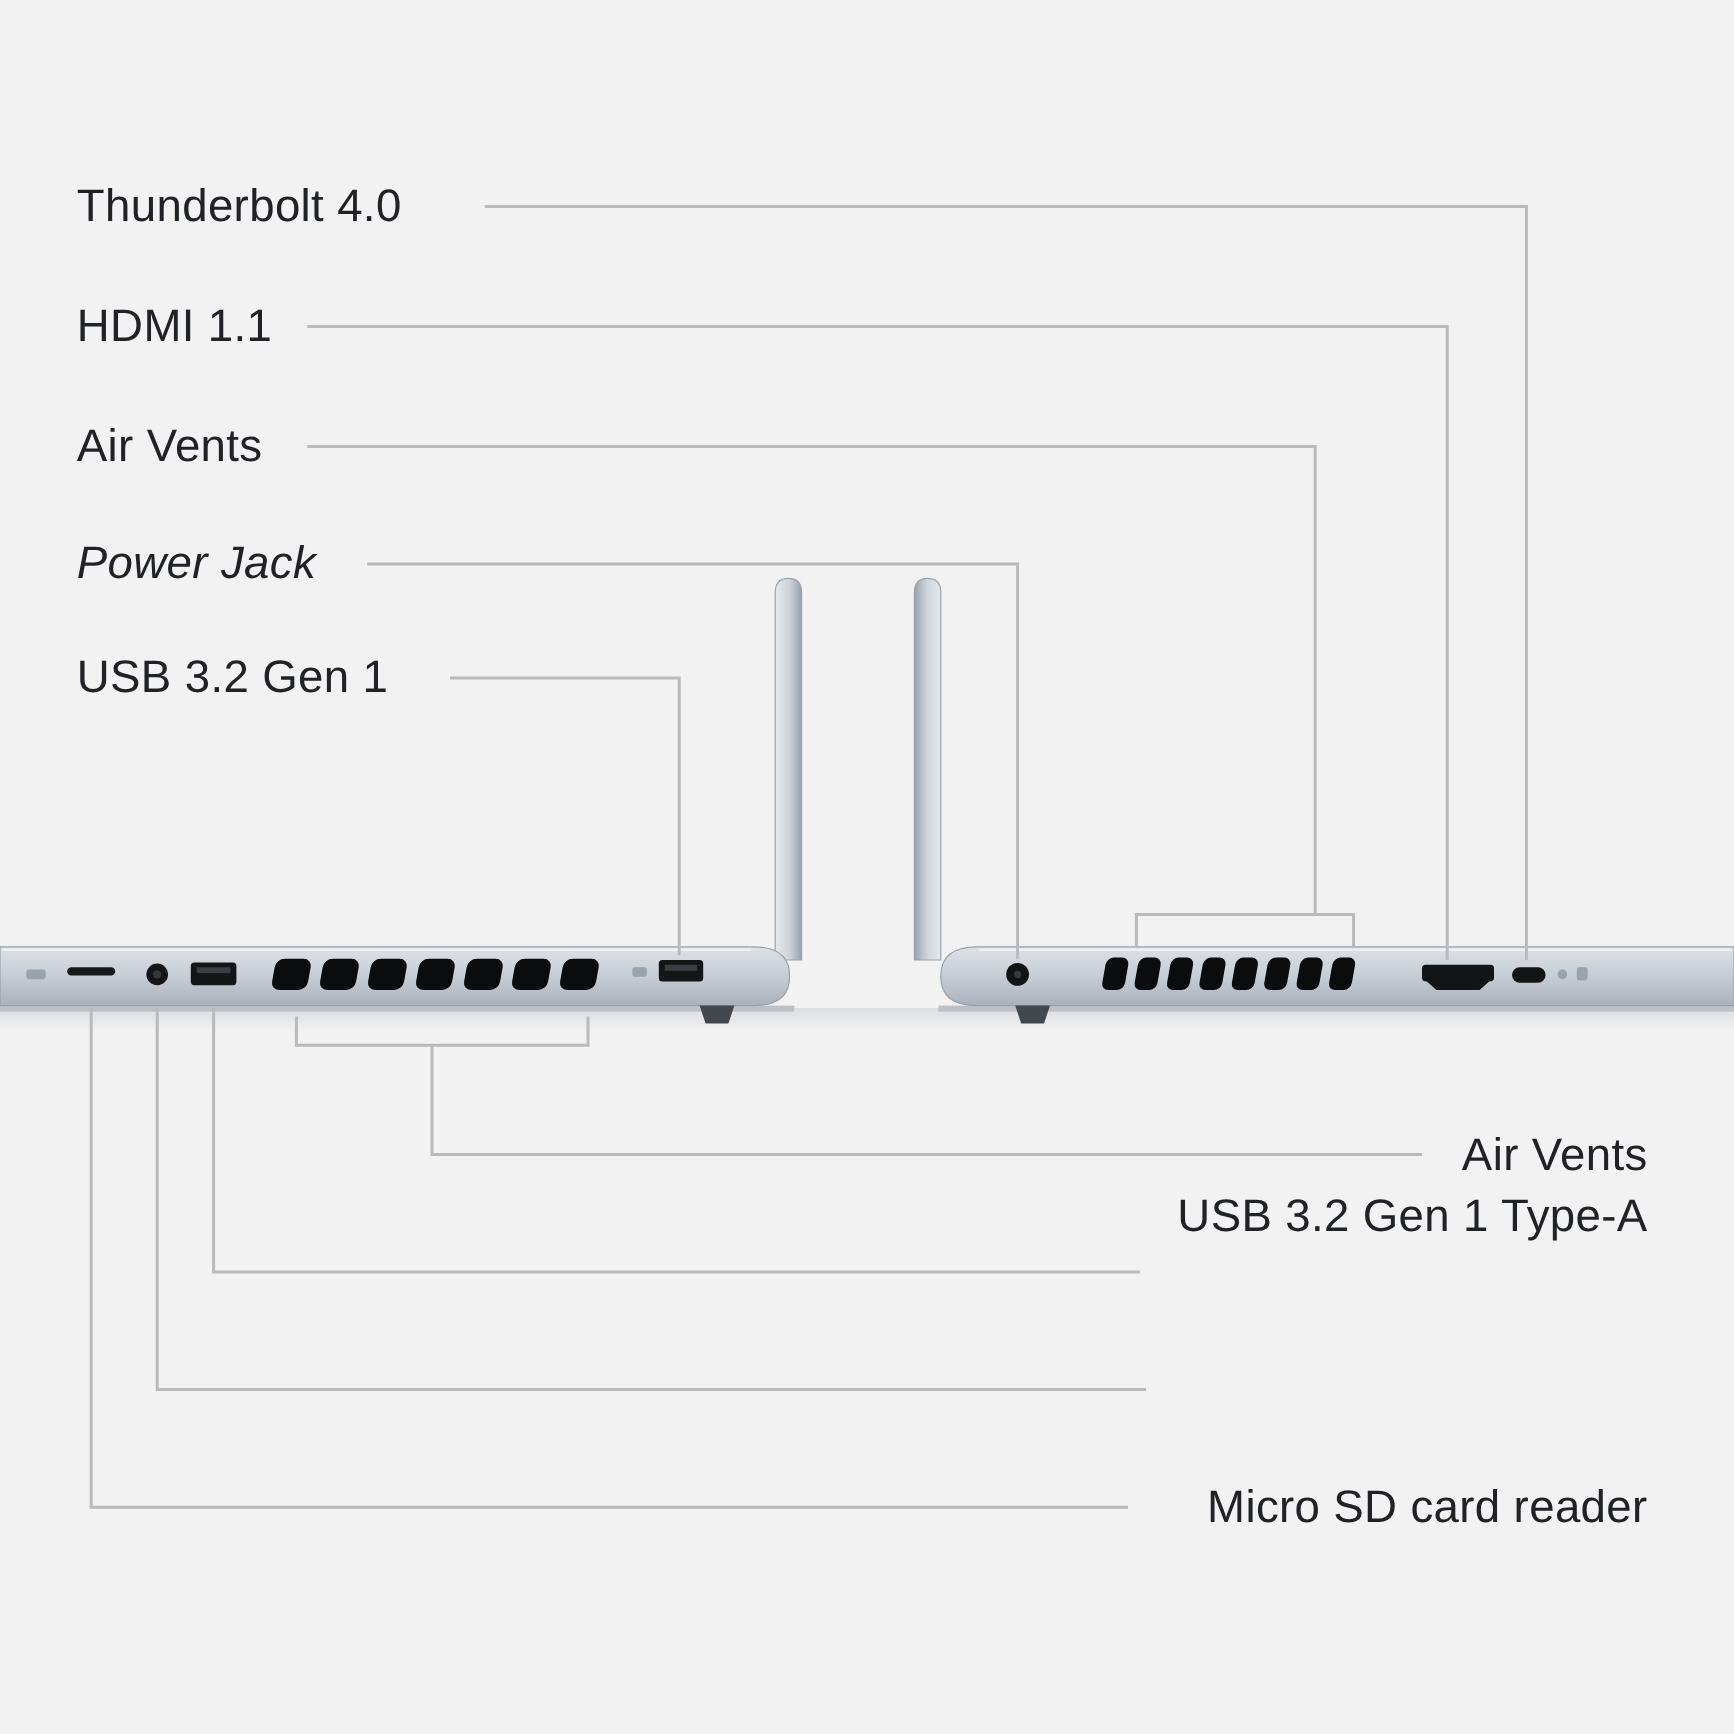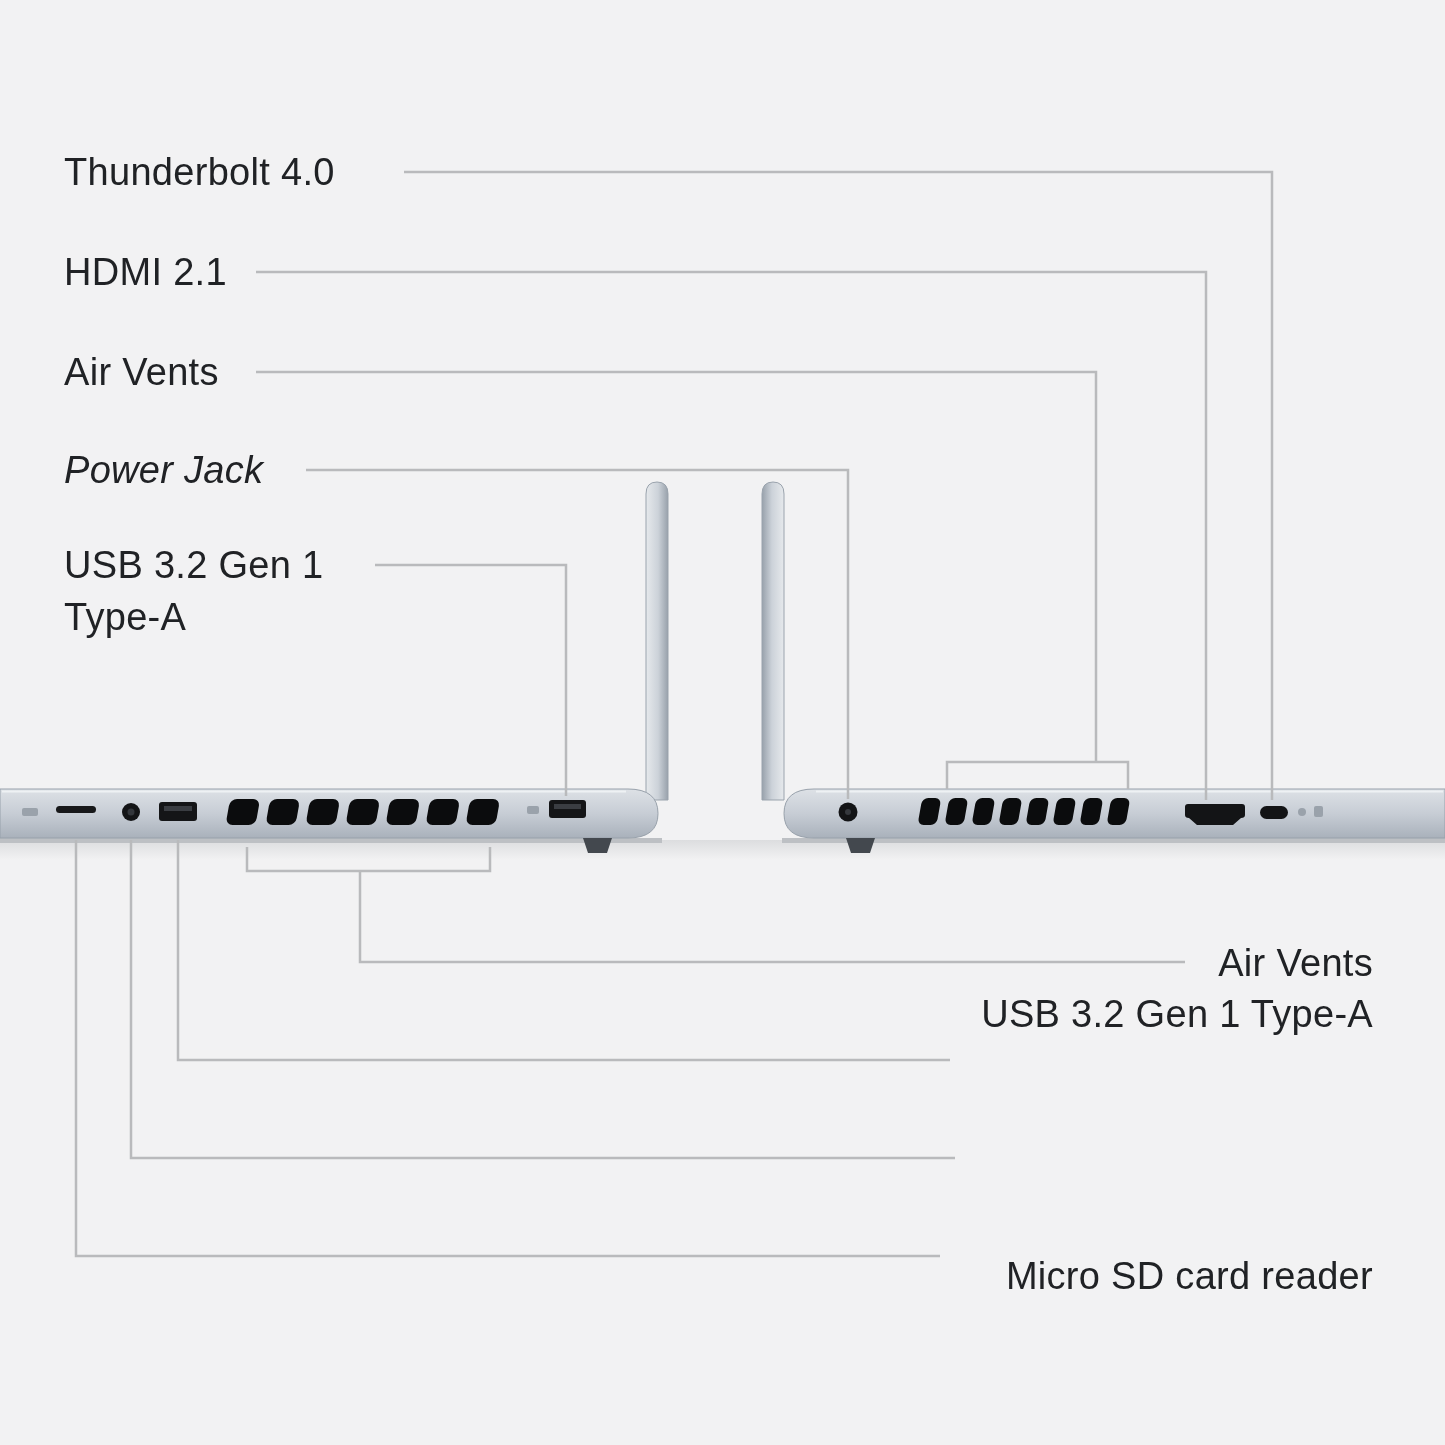--- a/index.html
+++ b/index.html
@@ -124,31 +124,30 @@
       <polyline points="247,847 247,871 490,871 490,847"></polyline>
       <polyline points="360,871 360,962 1185,962"></polyline>
       <polyline points="178,840 178,1060 950,1060"></polyline>
       <polyline points="131,840 131,1158 955,1158"></polyline>
       <polyline points="76,840 76,1256 940,1256"></polyline>
     </g>
   </svg>
 
   <div class="label" style="left:64px;top:148px;">Thunderbolt 4.0</div>
 
-  <div class="label" style="left:64px;top:248px;">HDMI 2.1</div>
+  <div class="label" style="left:64px;top:248px;">HDMI 1.1</div>
 
   <div class="label" style="left:64px;top:348px;">Air Vents</div>
 
   <div class="label" style="left:64px;top:446px;font-style:italic;">Power Jack</div>
 
   <div class="label two-line" style="left:64px;top:539px;">
     <span>USB 3.2 Gen 1</span>
-    <span>Type-A</span>
   </div>
 
   <div class="label right" style="right:72px;top:939px;">Air Vents</div>
 
   <div class="label right" style="right:72px;top:990px;">USB 3.2 Gen 1 Type-A</div>
 
 
-  <div class="label right" style="right:72px;top:1232px;margin-top:20px;">Micro SD card reader</div>
+  <div class="label right" style="right:72px;top:1232px;">Micro SD card reader</div>
 
 </div>
 
 </body></html>

